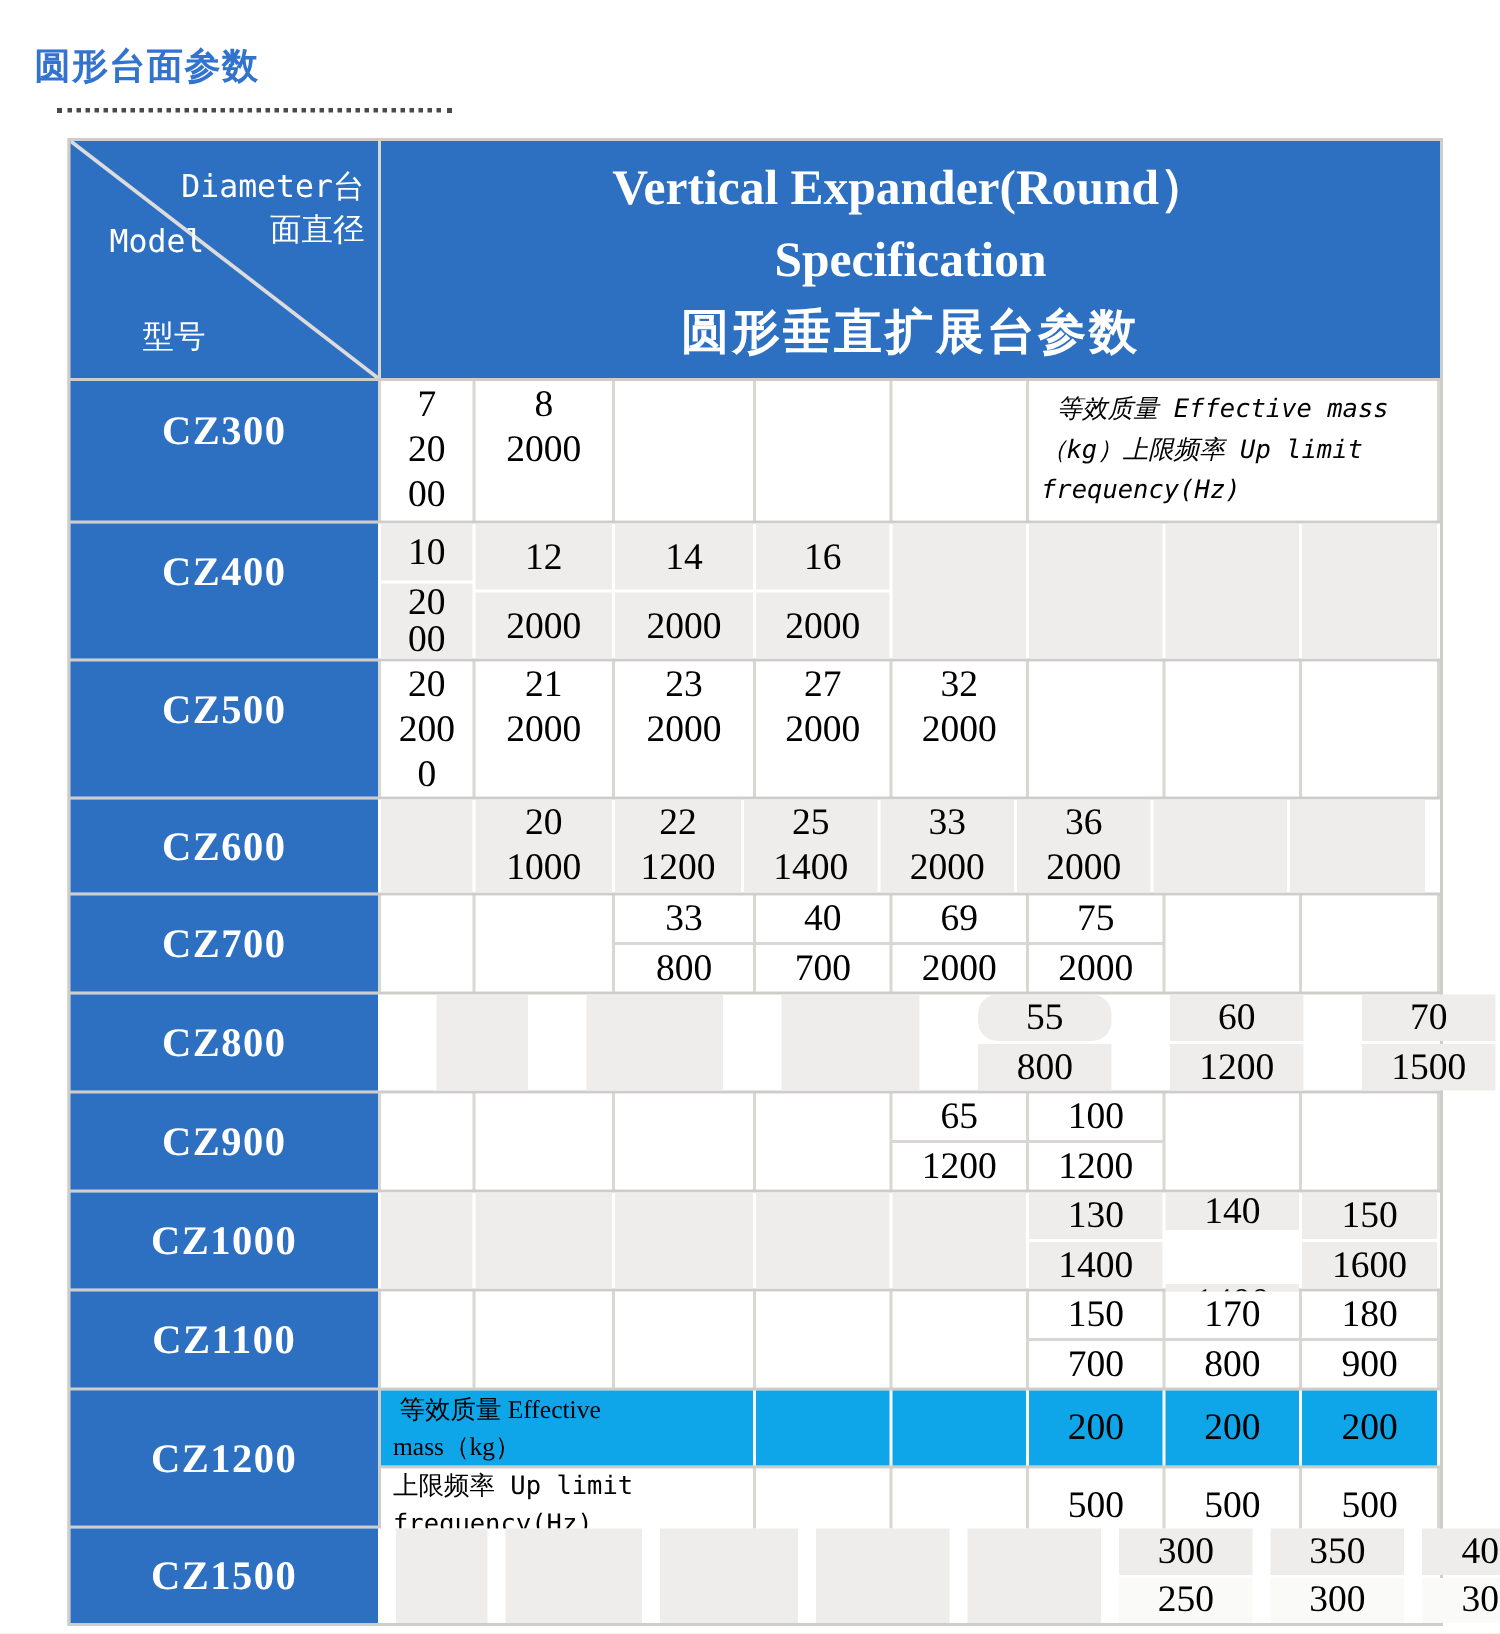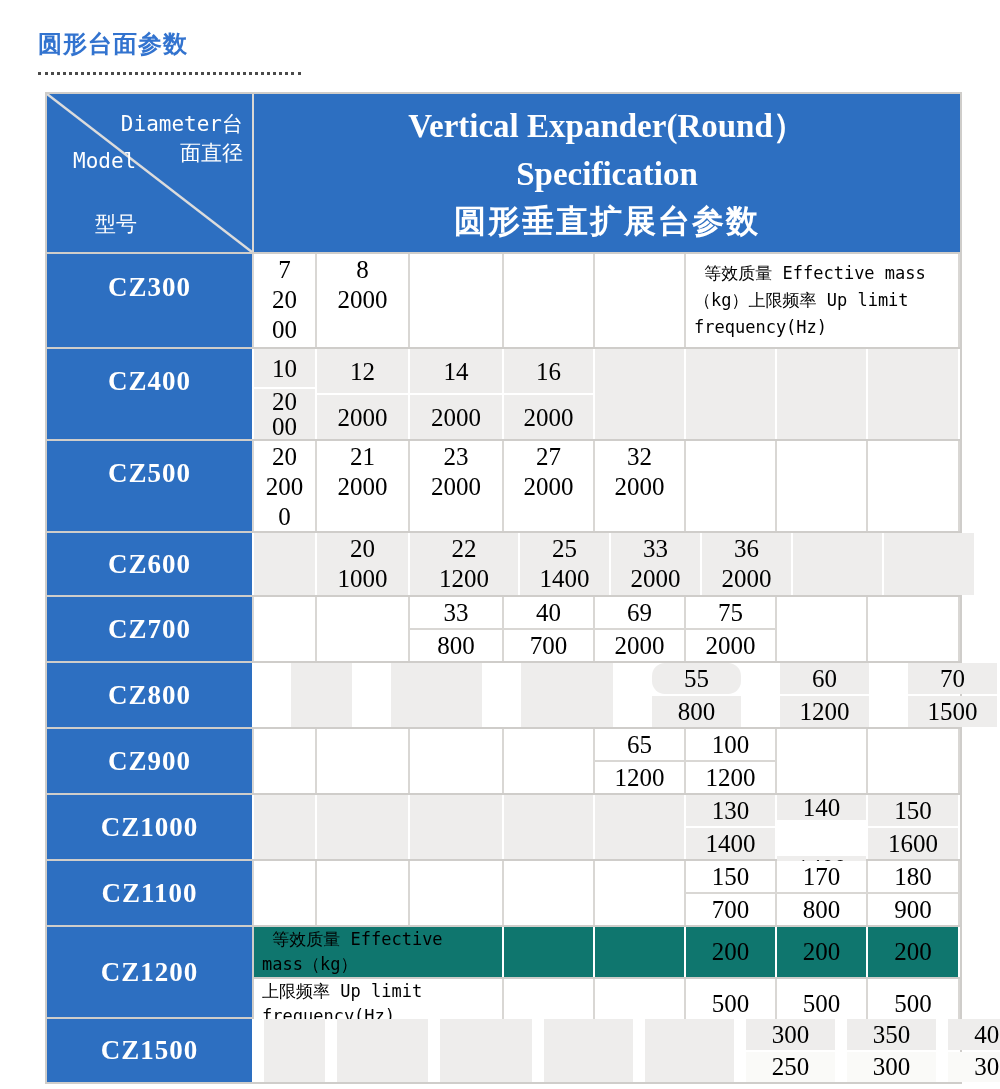--- a/index.html
+++ b/index.html
@@ -1,19 +1,19 @@
 <!DOCTYPE html>
 <html><head>
 <meta charset="utf-8">
 <style>
   html,body{margin:0;padding:0;background:#ffffff;}
   body{width:1000px;height:1089px;font-family:"Liberation Sans",sans-serif;overflow:hidden;}
 
   .page-title{
-    margin:28px 0 0 38px;
+    margin:28px 0 0 23px;
     font-size:24px;font-weight:bold;color:#3273cf;
     letter-spacing:1px;
     font-family:"Liberation Sans",sans-serif;
   }
   .dotted-line{
     width:263px;height:0;margin:12px 0 0 38px;
     border-bottom:3px dotted #4a4a4a;
   }
 
   .spec-table{
@@ -51,32 +51,32 @@
   
   .cell{flex:none;box-sizing:border-box;}
   .num-font{font-family:"Liberation Serif","DejaVu Serif",serif;font-size:25px;color:#000;}
   .stacked-cell{display:flex;justify-content:center;text-align:center;
     white-space:pre-line;line-height:30px;padding-top:1px;}
   .empty-cell{}
   .split-cell{display:flex;flex-direction:column;gap:2px;background:transparent;}
   .half{flex:1;display:flex;align-items:center;justify-content:center;line-height:1;}
   .note-cell{display:flex;align-items:center;white-space:pre-wrap;text-align:left;
     font-family:"DejaVu Sans Mono","Liberation Mono",monospace;font-size:17px;line-height:27px;
-    padding-left:8px;color:#000;}
+    padding-left:8px;color:#000;font-style:italic;}
 
   .theme-white .stacked-cell,.theme-white .empty-cell,.theme-white .note-cell,.theme-white .half{background:#ffffff;}
   .theme-gray  .stacked-cell,.theme-gray  .empty-cell,.theme-gray  .note-cell,.theme-gray  .half{background:#eeedec;}
   .half.light{background:#fafaf8 !important;}
 
   
   .dual-wrap{flex:1;display:flex;flex-direction:column;gap:2px;}
   .subrow{display:flex;gap:2px;flex:1;}
   .subrow-top{background:#ffffff;}
   .subrow-bottom{background:#d9d7d4;}
-  .subrow-top  .cell{background:#0f766e;}
+  .subrow-top  .cell{background:#0ea5e9;font-family:Liberation Serif, serif;}
   .subrow-bottom .cell{background:#ffffff;}
   .label-cell{display:flex;flex-direction:column;justify-content:center;white-space:pre-wrap;
     font-family:"DejaVu Sans Mono","Liberation Mono",monospace;font-size:17px;line-height:25px;
     padding-left:8px;color:#000;}
   .vnum{display:flex;align-items:center;justify-content:center;}
 </style>
 </head>
 <body>
 
 <div class="page">
@@ -166,21 +166,21 @@
         <div class="cell empty-cell" style="width: 89px;"></div>
         <div class="cell empty-cell" style="width: 90px;"></div>
       </div>
       <div class="trow theme-gray" style="height: 62px;">
         <div class="model-cell">
           <div class="">CZ600</div>
         </div>
         <div class="cell empty-cell" style="width: 61px;"></div>
         <div class="cell stacked-cell num-font" style="width: 91px;">20
 1000</div>
-        <div class="cell stacked-cell num-font" style="width: 108px;">22
+        <div class="cell stacked-cell num-font" style="width: 84px;">22
 1200</div>
         <div class="cell stacked-cell num-font" style="width: 89px;">25
 1400</div>
         <div class="cell stacked-cell num-font" style="width: 89px;">33
 2000</div>
         <div class="cell stacked-cell num-font" style="width: 89px;">36
 2000</div>
         <div class="cell empty-cell" style="width: 89px;"></div>
         <div class="cell empty-cell" style="width: 90px;"></div>
       </div>

